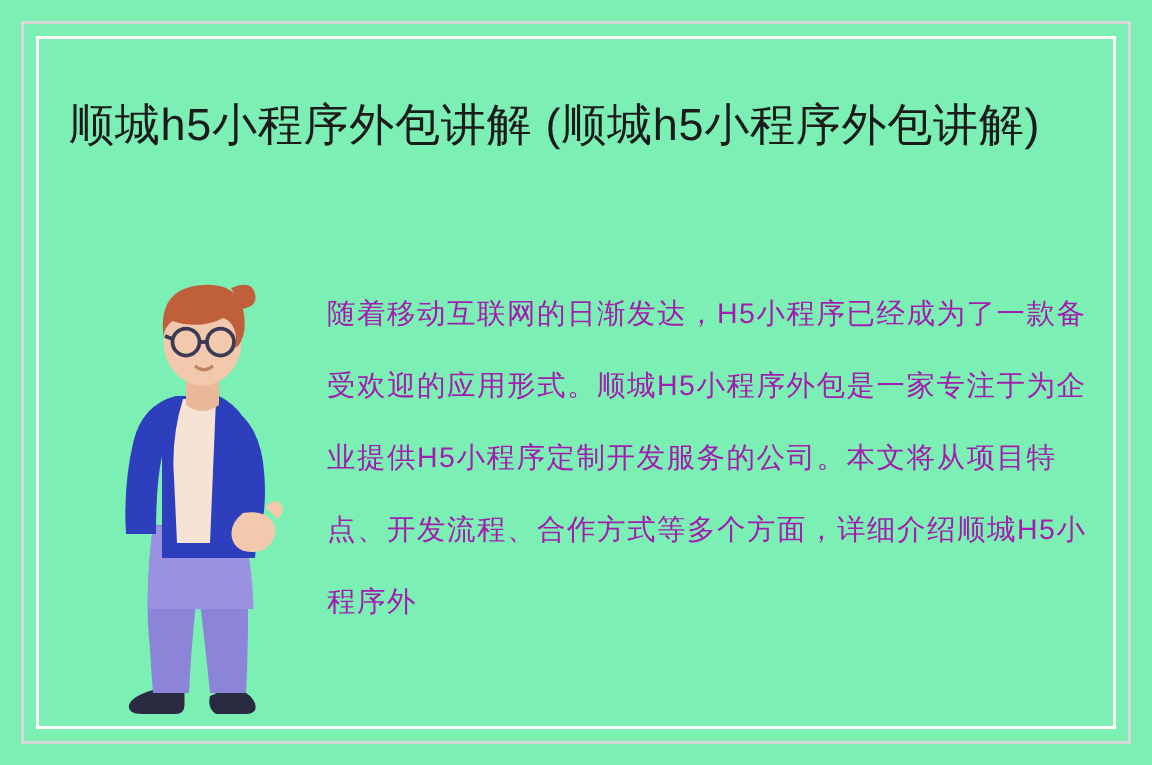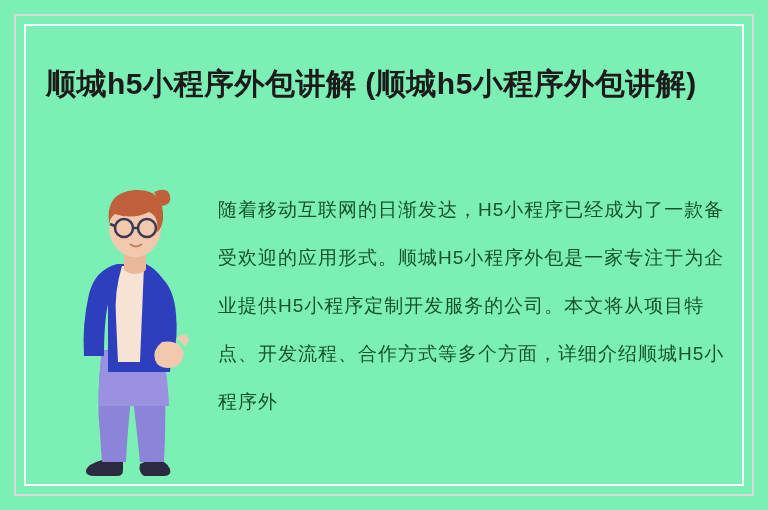--- a/index.html
+++ b/index.html
@@ -38,32 +38,32 @@
     border: 2px solid #ffffff;
     box-sizing: border-box;
   }
   .title {
     position: absolute;
     left: 46px;
     top: 62px;
     width: 690px;
     font-size: 30px;
     line-height: 44px;
-    font-weight: bold;
+    font-weight: normal;
     color: #1b1b1b;
     letter-spacing: 0.5px;
   }
   .article {
     position: absolute;
     left: 218px;
     top: 186px;
     width: 524px;
     font-size: 19px;
     line-height: 48px;
-    color: #14532d;
+    color: #a21caf;
     letter-spacing: 1px;
   }
   
   .illus {
     position: absolute;
     left: 62px;
     top: 172px;
     width: 148px;
     height: 310px;
   }

